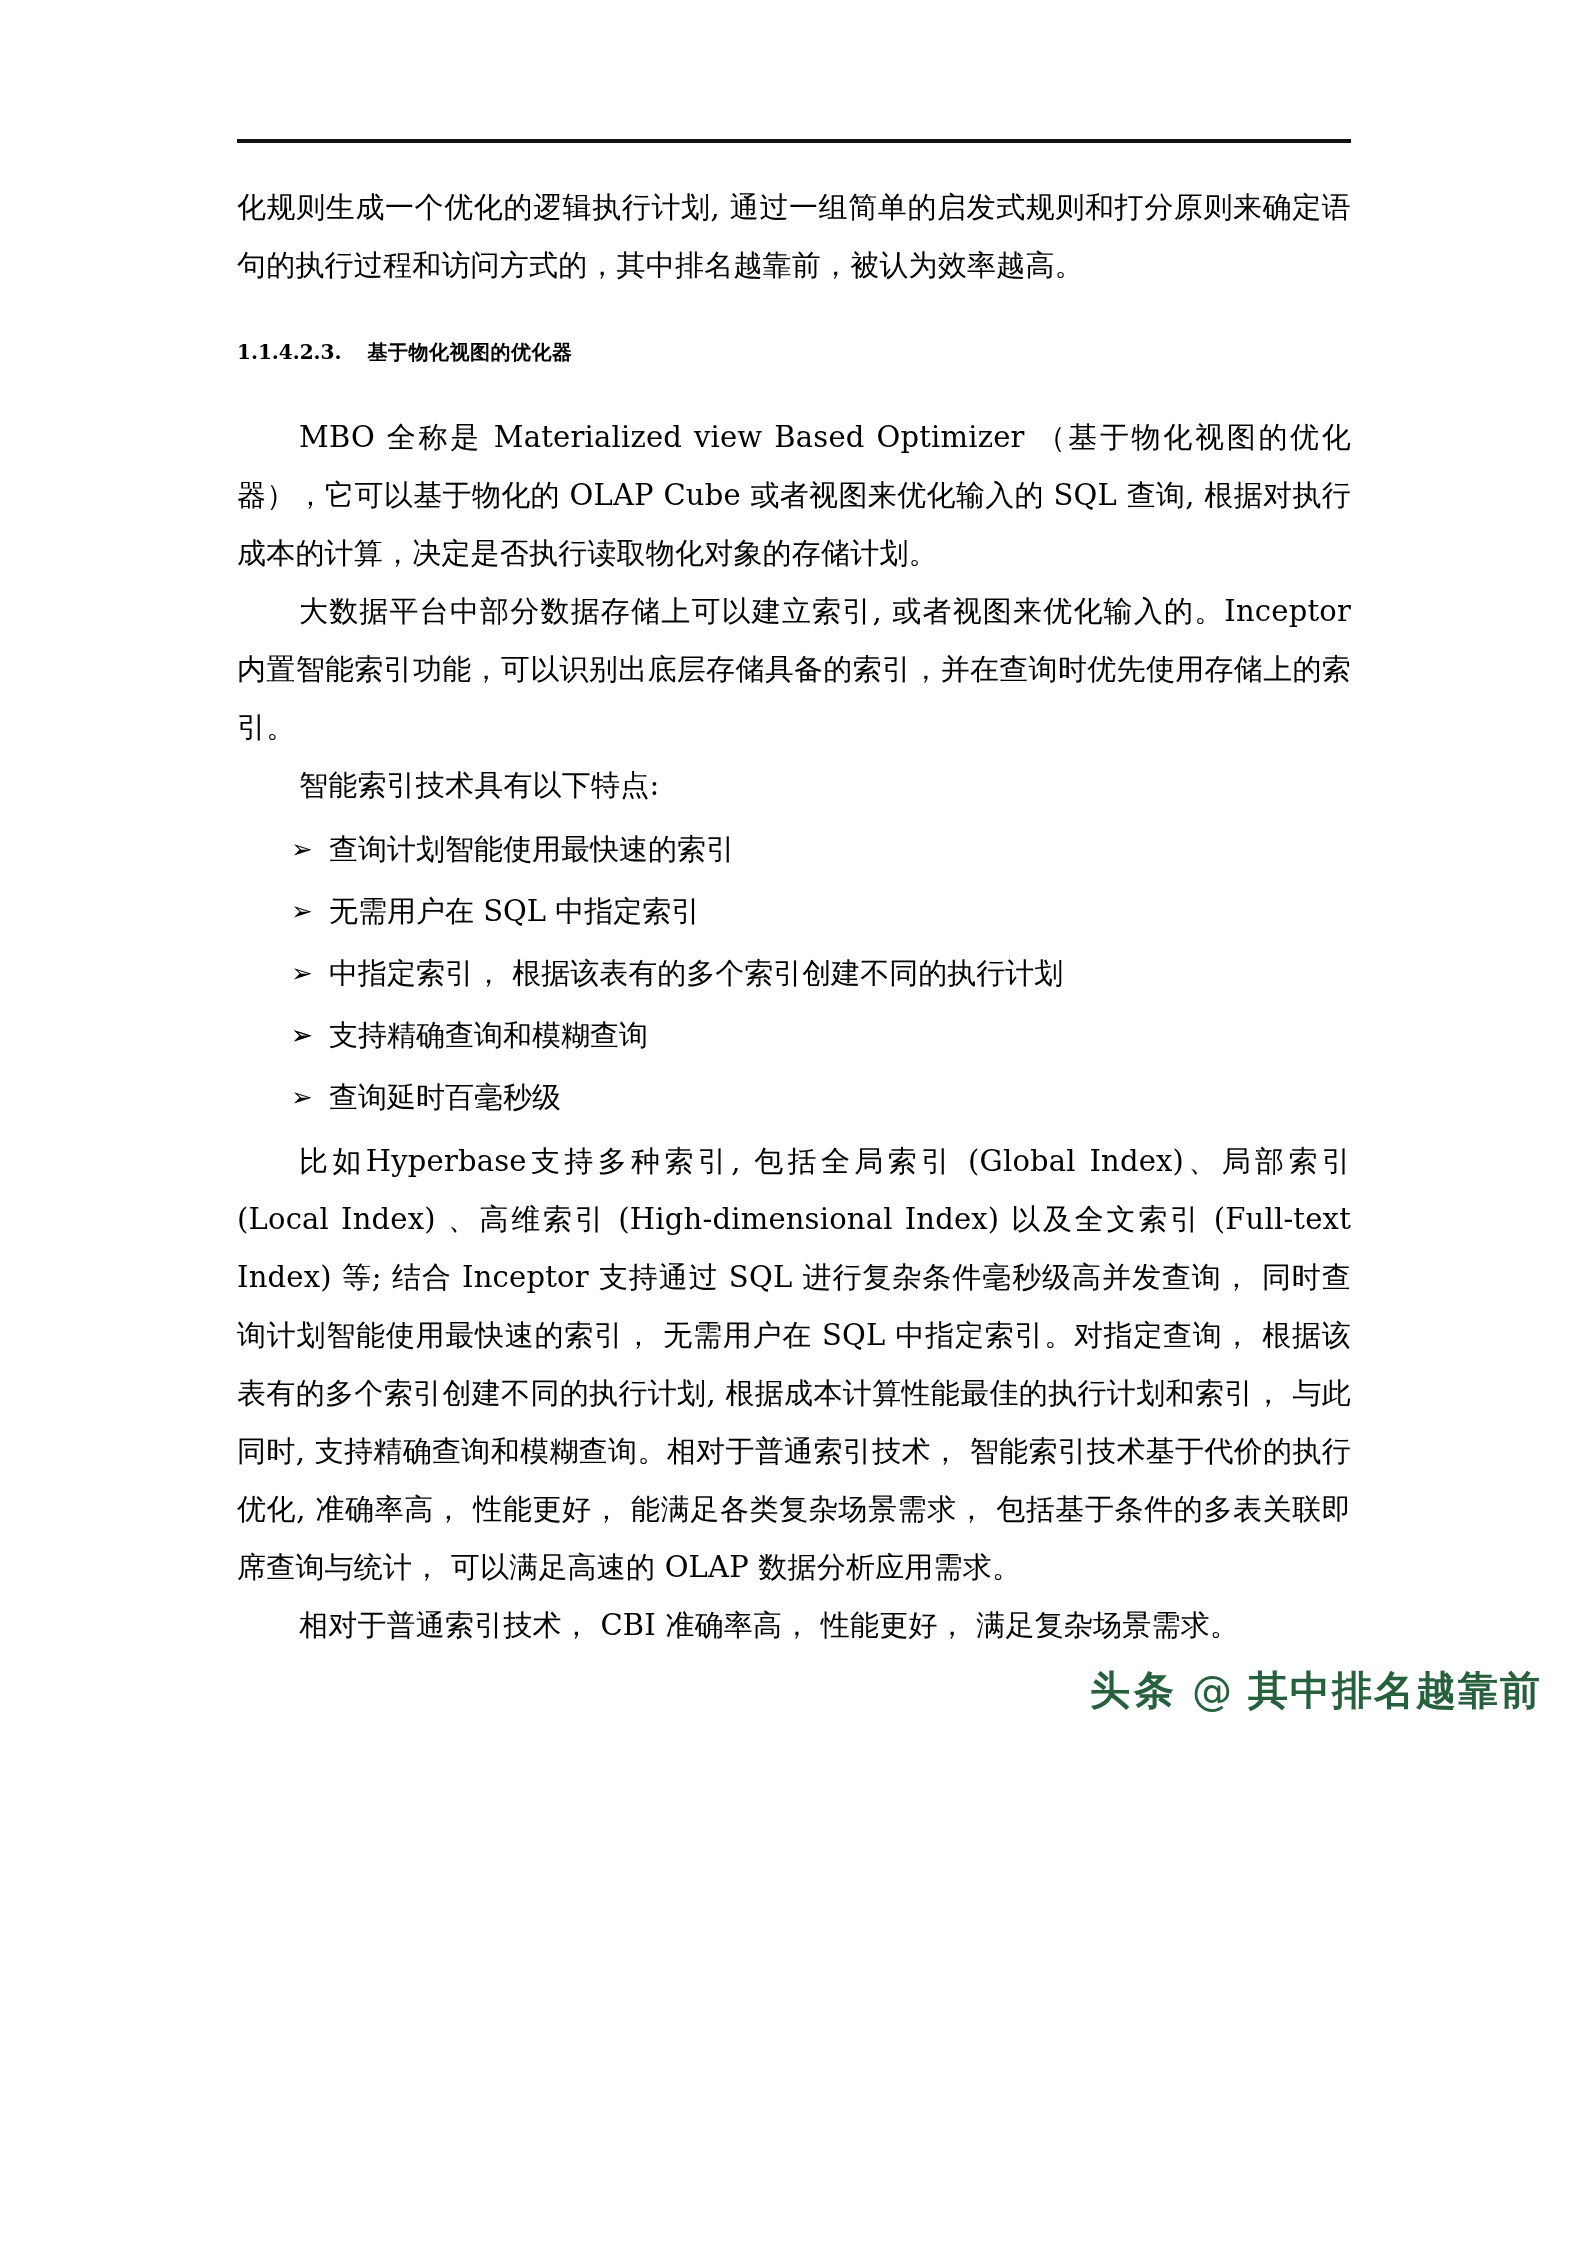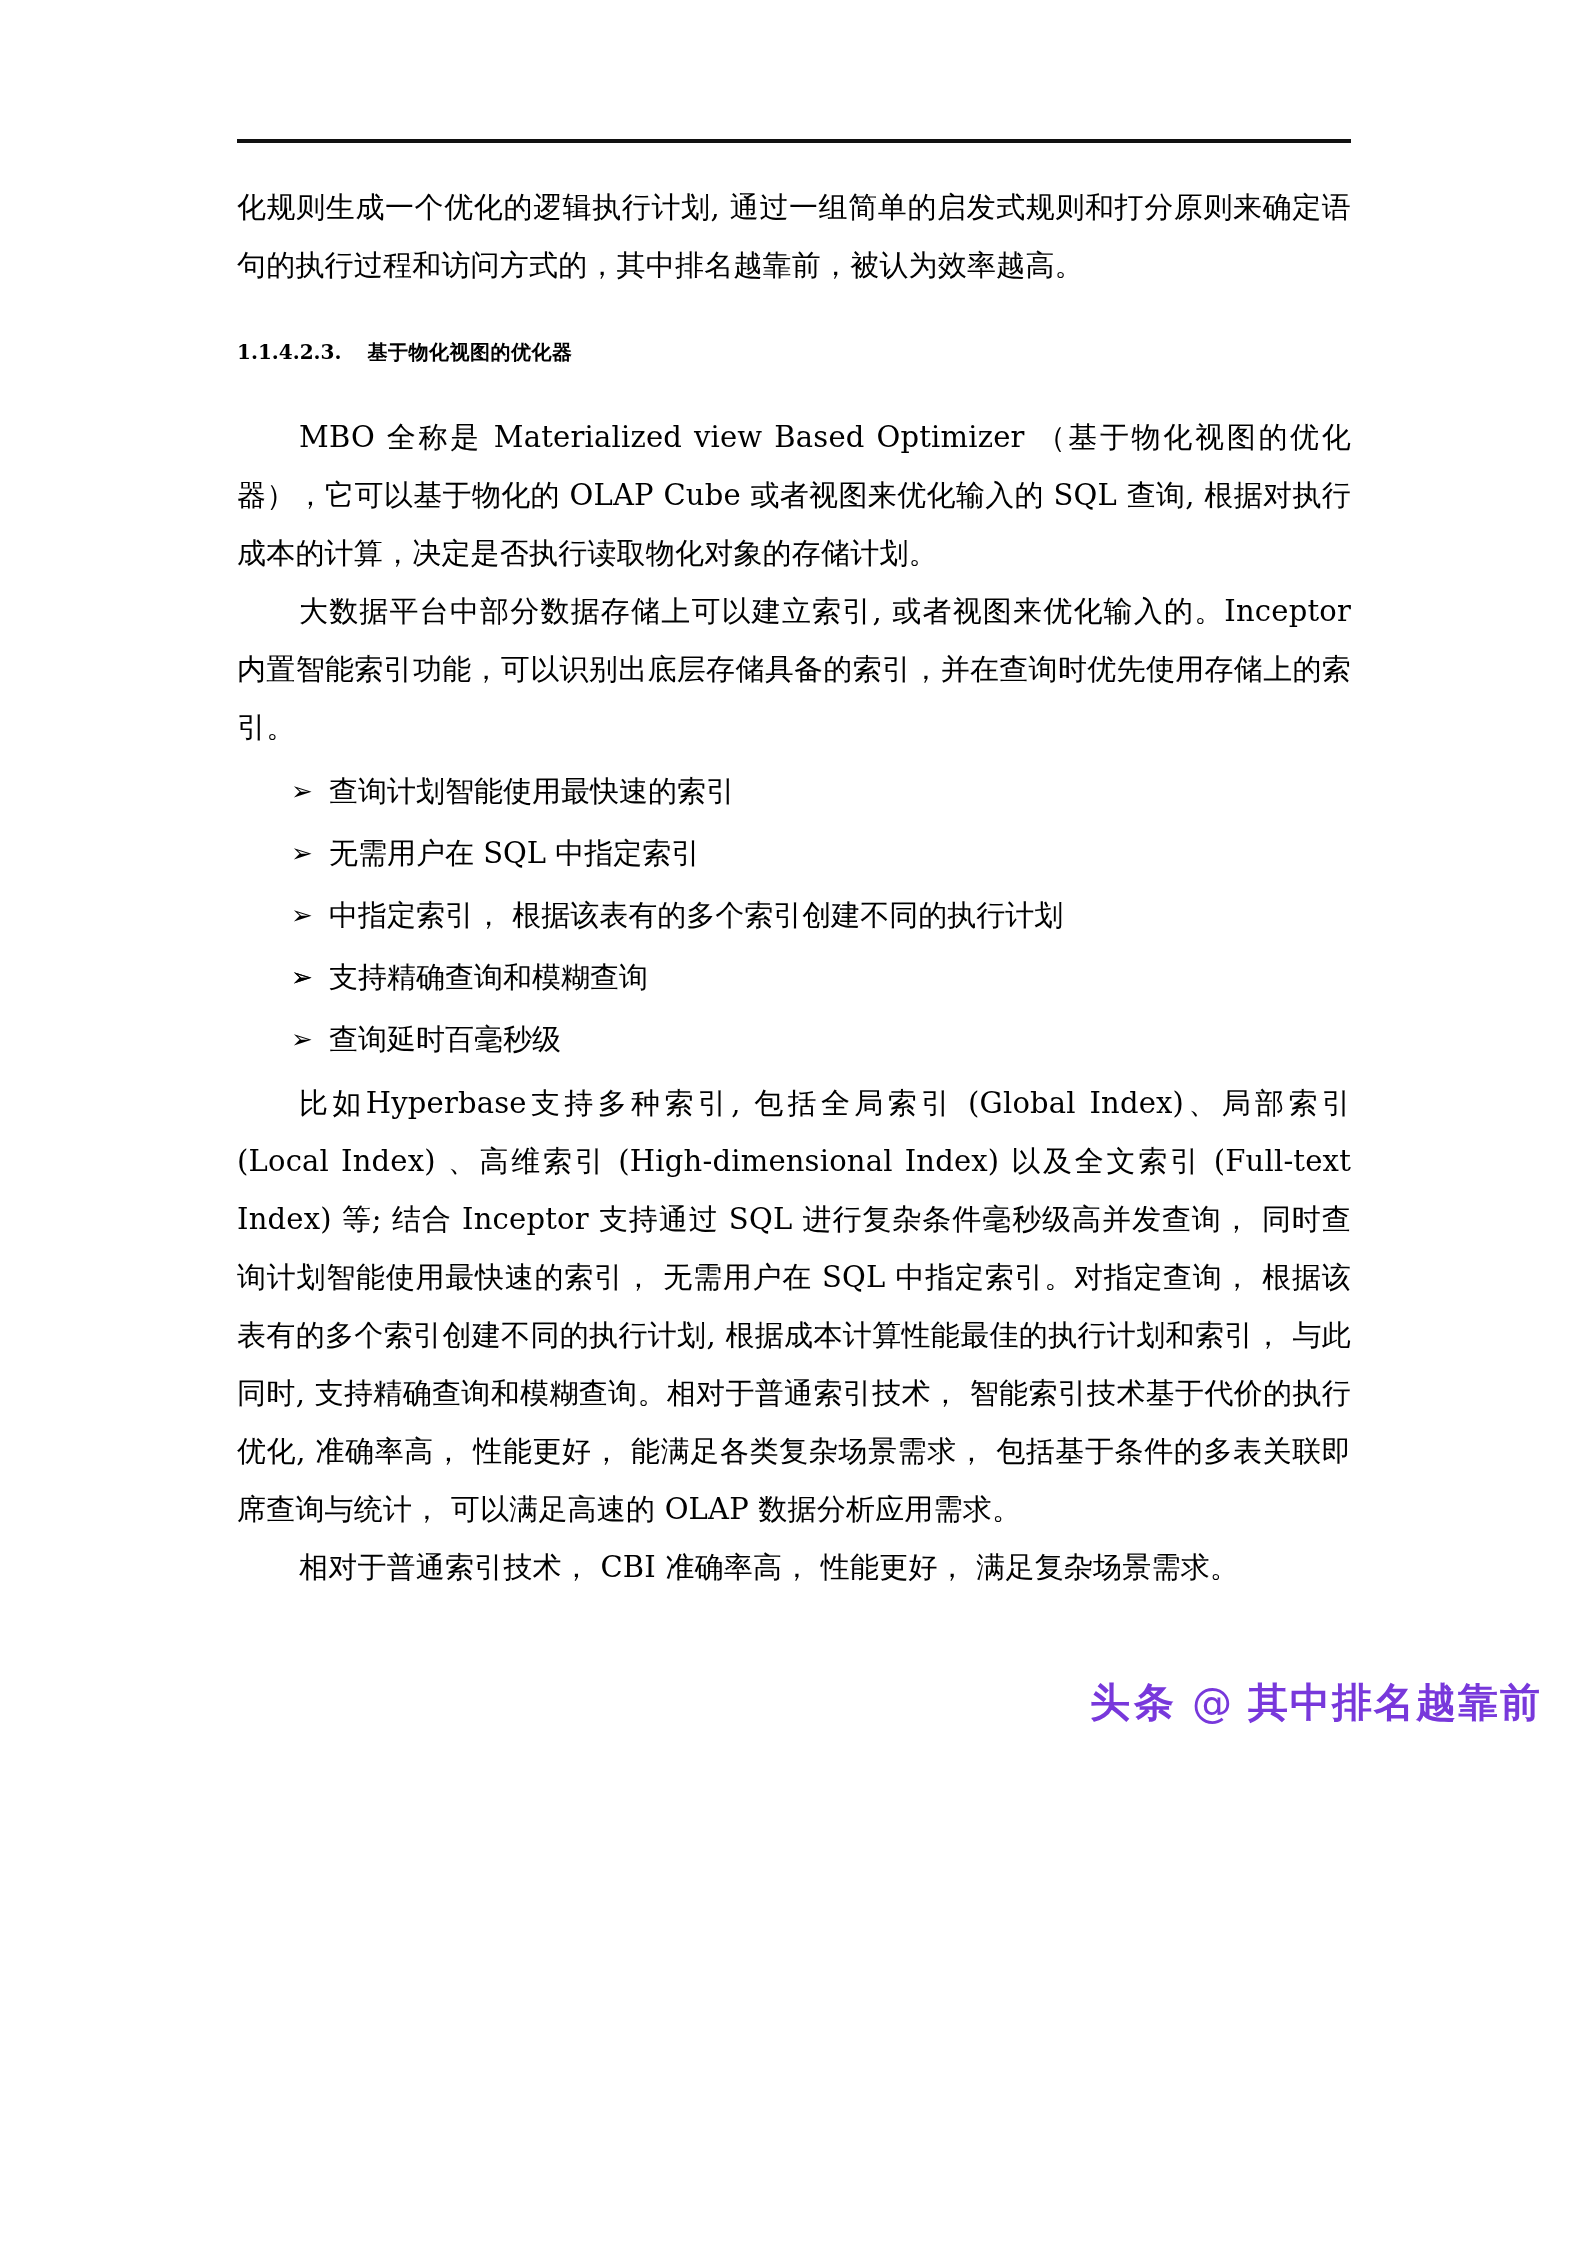--- a/index.html
+++ b/index.html
@@ -97,28 +97,28 @@
     top: 2017px;
     width: 1114px;
     text-align: right;
     font-size: 25px;
     line-height: 30px;
     font-family: "DejaVu Sans", "Liberation Sans", sans-serif;
   }
   .watermark {
     position: absolute;
     right: 44px;
-    bottom: 24px;
+    bottom: 36px;
     display: flex;
     align-items: center;
     gap: 14px;
     font-family: "DejaVu Sans", "Liberation Sans", sans-serif;
     font-size: 40px;
     font-weight: bold;
-    color: #6d28d9;
+    color: #14532d;
     opacity: 0.92;
     letter-spacing: 2px;
   }
   .watermark .wm-brand { letter-spacing: 4px; }
   .watermark .wm-at {
     font-size: 40px;
     font-weight: normal;
   }
   .watermark .wm-name { letter-spacing: 2px; }
 </style>
@@ -136,20 +136,21 @@
 
       <h3 class="heading">
         <span class="num">1.1.4.2.3.</span><span class="gap"></span><span>基于物化视图的优化器</span>
       </h3>
 
       <p class="para indent">MBO 全称是 Materialized view Based Optimizer （基于物化视图的优化器），它可以基于物化的 OLAP Cube 或者视图来优化输入的 SQL 查询, 根据对执行成本的计算，决定是否执行读取物化对象的存储计划。</p>
 
 
       <p class="para indent">大数据平台中部分数据存储上可以建立索引, 或者视图来优化输入的。Inceptor 内置智能索引功能，可以识别出底层存储具备的索引，并在查询时优先使用存储上的索引。</p>
 
+      <p class="para indent">智能索引技术具有以下特点:</p>
 
       <ul class="bullets">
         <li>
           <span class="marker">➢</span>
           <span>查询计划智能使用最快速的索引</span>
         </li>
         <li>
           <span class="marker">➢</span>
           <span>无需用户在 SQL 中指定索引</span>
         </li>

